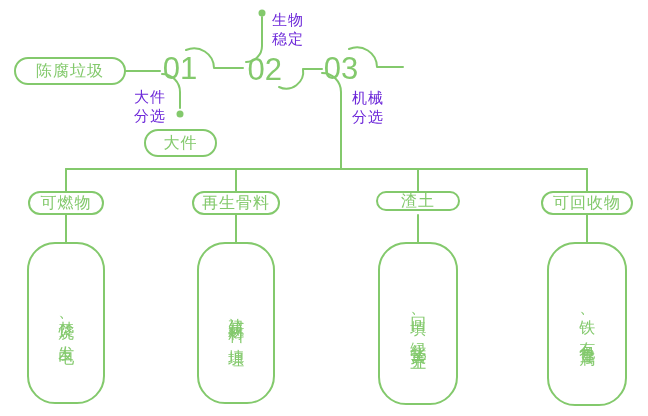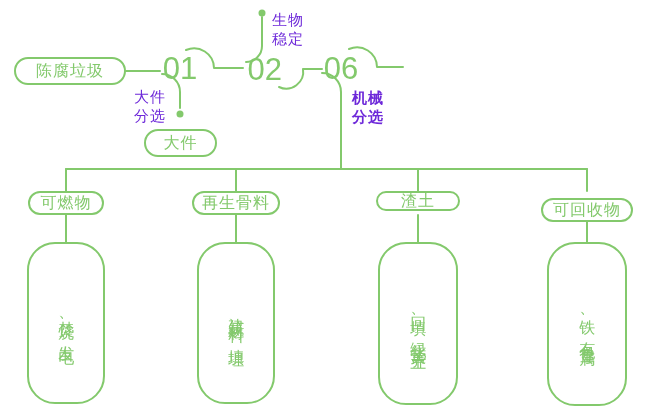--- a/index.html
+++ b/index.html
@@ -60,43 +60,43 @@
       <path d="M587 215 V242"></path>
     </g>
   </svg>
 
   <div class="pill source" style="left:14px;top:57px;width:112px;height:28px;">
     <span>陈腐垃圾</span>
   </div>
 
   <div class="stepnum" style="left:159px;top:51px;">01</div>
   <div class="stepnum" style="left:240px;top:52px;text-align:right;">02</div>
-  <div class="stepnum" style="left:320px;top:51px;">06</div>
+  <div class="stepnum" style="left:320px;top:51px;">03</div>
 
   <div class="dark-label" style="left:134px;top:87px;">大件
 分选</div>
   <div class="dark-label" style="left:272px;top:10px;">生物
 稳定</div>
-  <div class="dark-label" style="left:352px;top:88px;font-weight:bold;">机械
+  <div class="dark-label" style="left:352px;top:88px;">机械
 分选</div>
 
   <div class="pill" style="left:144px;top:129px;width:73px;height:28px;">
     <span>大件</span>
   </div>
 
   <div class="pill" style="left:28px;top:191px;width:76px;height:24px;border-radius:13px;">
     <span>可燃物</span>
   </div>
   <div class="pill" style="left:192px;top:191px;width:88px;height:24px;border-radius:13px;">
     <span>再生骨料</span>
   </div>
   <div class="pill" style="left:376px;top:191px;width:84px;height:20px;border-radius:13px;">
     <span>渣土</span>
   </div>
-  <div class="pill" style="left:541px;top:198px;width:92px;height:24px;border-radius:13px;">
+  <div class="pill" style="left:541px;top:191px;width:92px;height:24px;border-radius:13px;">
     <span>可回收物</span>
   </div>
 
   <div class="tallbox" style="left:27px;top:242px;width:78px;height:162px;">
     <span class="vtext">焚烧、发电</span>
   </div>
   <div class="tallbox" style="left:197px;top:242px;width:78px;height:162px;">
     <span class="vtext">建筑材料、填埋</span>
   </div>
   <div class="tallbox" style="left:378px;top:242px;width:80px;height:163px;">

